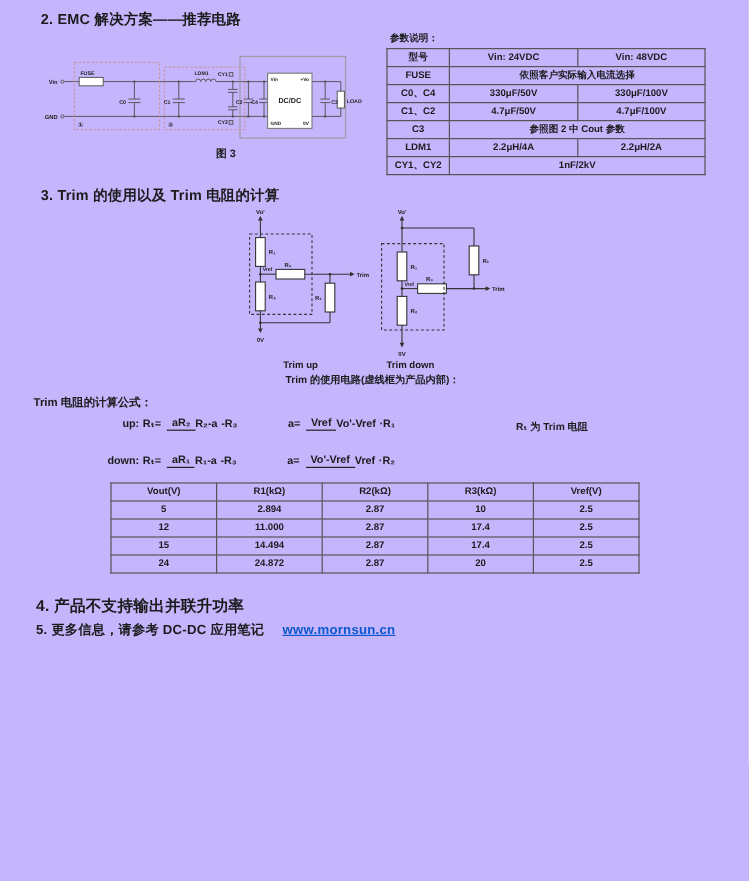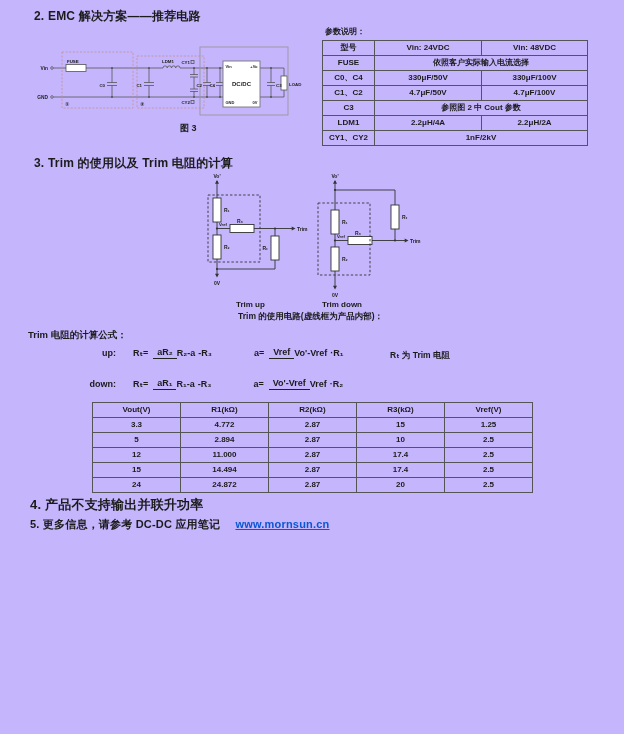--- a/index.html
+++ b/index.html
@@ -17,28 +17,28 @@
   table.doc { border-collapse:collapse; table-layout:fixed; }
   table.doc td, table.doc th {
     border:1px solid #555; text-align:center; vertical-align:middle;
     font-size:8px; font-weight:600; padding:0; height:14px; line-height:10px;
     overflow:hidden; white-space:nowrap;
   }
 
   
   .formula-block { display:flex; flex-direction:column; gap:7px; }
   .formula-row { display:flex; align-items:center; font-size:9px; font-weight:600; height:24px; }
-  .f-prefix { width:38px; text-align:right; margin-right:17px; }
+  .f-prefix { width:38px; text-align:right; margin-right:3px; }
   .f-lhs { margin-right:5px; }
   .frac { display:inline-flex; flex-direction:row; text-align:center; line-height:10px; }
   .frac .num { border-bottom:1px solid #222; padding:0 4px 1px 4px; }
   .frac .den { padding-top:1px; }
   .f-tail { margin-left:3px; }
   .f-alhs { margin-left:42px; margin-right:5px; }
-  .formula-note { font-size:8.5px; font-weight:600; text-align:center; line-height:13px; }
+  .formula-note { font-size:8.5px; font-weight:600; text-align:center; line-height:13px;margin-left:40px; }
 
   .trim-sub { font-size:8px; font-weight:600; }
   .link { color:#0b57d0; text-decoration:underline; cursor:pointer;margin-left:12px; }
 
   svg text { font-family:"Liberation Sans","DejaVu Sans",sans-serif; fill:#222; font-weight:600; }
   svg { display:block; }
 </style>
 </head>
 <body>
 
@@ -310,27 +310,20 @@
       </colgroup>
     <tbody>
         <tr>
       <td>Vout(V)</td>
       <td>R1(kΩ)</td>
       <td>R2(kΩ)</td>
       <td>R3(kΩ)</td>
       <td>Vref(V)</td>
     </tr>
     <tr>
-      <td>3.3</td>
-      <td>4.772</td>
-      <td>2.87</td>
-      <td>15</td>
-      <td>1.25</td>
-    </tr>
-    <tr>
       <td>5</td>
       <td>2.894</td>
       <td>2.87</td>
       <td>10</td>
       <td>2.5</td>
     </tr>
     <tr>
       <td>12</td>
       <td>11.000</td>
       <td>2.87</td>

